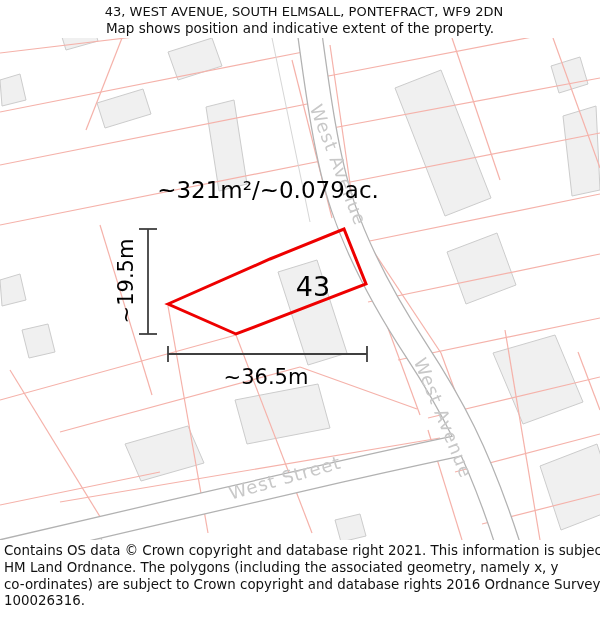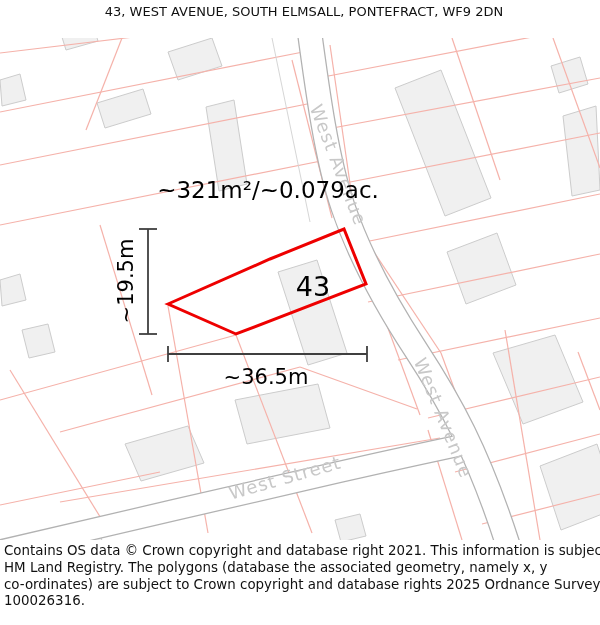--- a/index.html
+++ b/index.html
@@ -14,20 +14,21 @@
           z-index:5;color:#111;padding:3px 0 0 4px;box-sizing:border-box;}
   #footer div{font-size:13.4px;line-height:16.8px;white-space:nowrap;}
 </style>
 </head>
 <body>
 
 <div id="stage">
 
   <div id="header">
     <div class="t1">43, WEST AVENUE, SOUTH ELMSALL, PONTEFRACT, WF9 2DN</div>
+    <div class="t2">Map shows position and indicative extent of the property.</div>
   </div>
 
   <svg id="map-svg" width="600" height="625" viewBox="0 0 600 625">
     <g id="layer-buildings">
         <polygon points="61,34 93,25 98,41 66,50" fill="#f0f0f0" stroke="#cccccc" stroke-width="1"></polygon>
         <polygon points="168,52 212,38 222,66 178,80" fill="#f0f0f0" stroke="#cccccc" stroke-width="1"></polygon>
         <polygon points="97,103 143,89 151,114 105,128" fill="#f0f0f0" stroke="#cccccc" stroke-width="1"></polygon>
         <polygon points="206,107 234,100 247,184 219,191" fill="#f0f0f0" stroke="#cccccc" stroke-width="1"></polygon>
         <polygon points="278,272 317,260 347,353 308,365" fill="#f0f0f0" stroke="#cccccc" stroke-width="1"></polygon>
         <polygon points="0,280 20,274 26,300 2,306" fill="#f0f0f0" stroke="#cccccc" stroke-width="1"></polygon>
@@ -106,18 +107,18 @@
       </g>
 
     <text x="268" y="198" text-anchor="middle" font-size="23" fill="#000">~321m²/~0.079ac.</text>
     <text x="313" y="296" text-anchor="middle" font-size="27" fill="#000">43</text>
     <text x="266" y="384" text-anchor="middle" font-size="21" fill="#000">~36.5m</text>
     <text x="126" y="288" text-anchor="middle" font-size="21" fill="#000" transform="rotate(-90 126 281)">~19.5m</text>
   </svg>
 
   <div id="footer">
     <div>Contains OS data © Crown copyright and database right 2021. This information is subject</div>
-    <div>HM Land Registry. The polygons (database the associated geometry, namely x, y</div>
-    <div>co-ordinates) are subject to Crown copyright and database rights 2025 Ordnance Survey</div>
+    <div>HM Land Ordnance. The polygons (including the associated geometry, namely x, y</div>
+    <div>co-ordinates) are subject to Crown copyright and database rights 2016 Ordnance Survey</div>
     <div>100026316.</div>
   </div>
 
 </div>
 
 </body></html>

